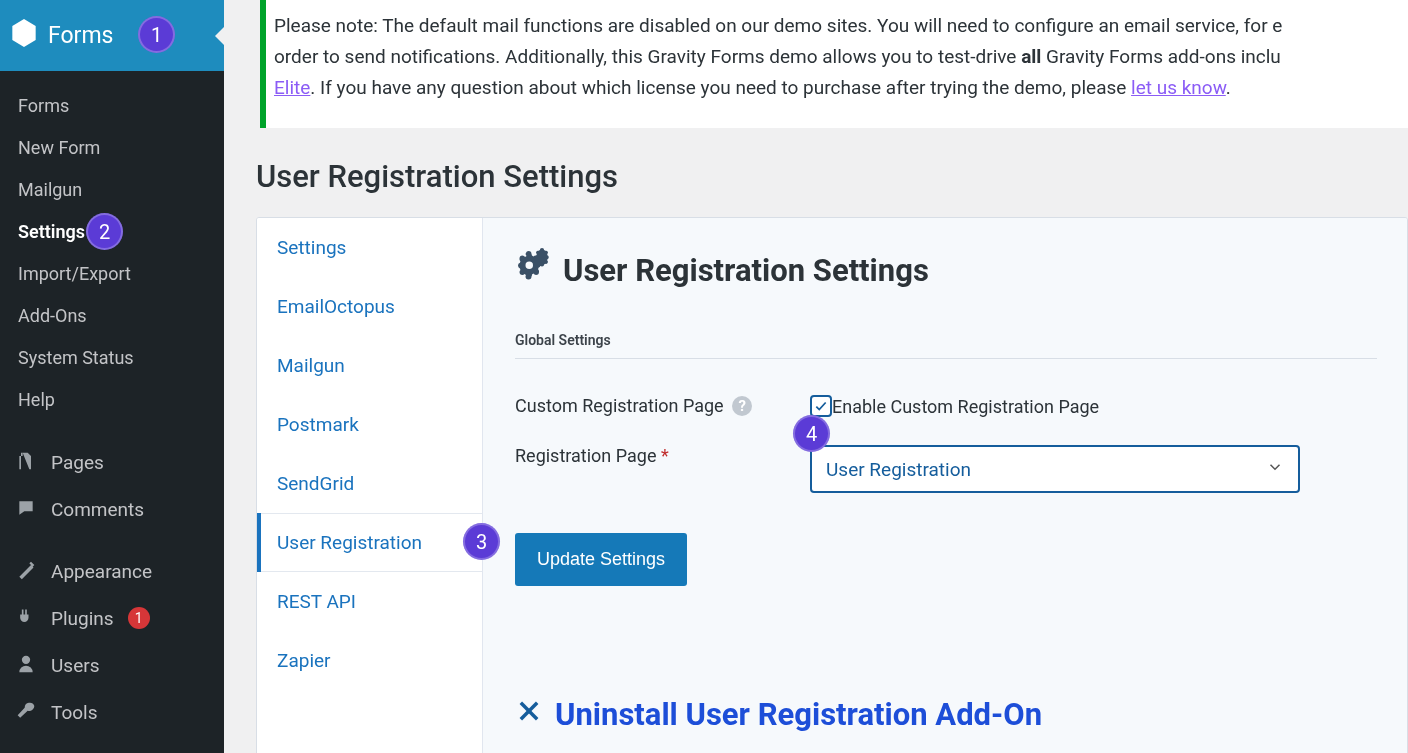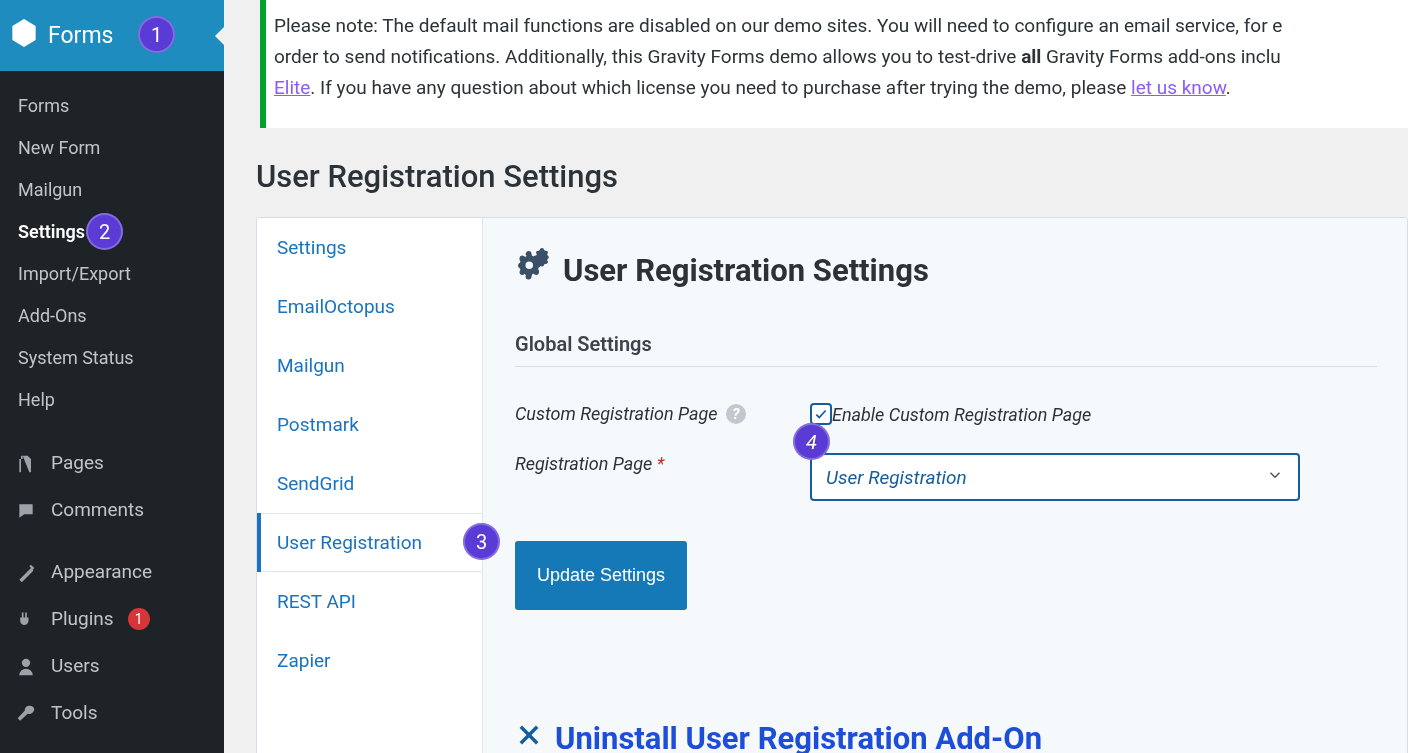--- a/index.html
+++ b/index.html
@@ -69,21 +69,21 @@
     font-size: 18px;
     line-height: 22px;
     color: #c3c4c7;
     cursor: pointer;
     position: relative;
   }
   .admin-sub .sub-item.current { color: #fff; font-weight: 600; }
   .admin-main-menu { padding-top: 4px; }
   .mm-item {
     display: flex;
-    align-items: flex-end;
+    align-items: flex-start;
     gap: 14px;
     padding: 12px 15px;
     font-size: 19px;
     color: #c3c4c7;
     cursor: pointer;
     position: relative;
   }
   .mm-item .mm-icon { width: 22px; display: flex; justify-content: center; }
   .mm-item .mm-icon svg { width: 20px; height: 20px; fill: #9ca2a7; }
   .mm-divider { height: 15px; }
@@ -166,33 +166,32 @@
     align-items: center;
     gap: 12px;
     font-size: 31px;
     font-weight: 700;
     color: #2c3338;
   }
   .panel-heading svg { width: 36px; height: 36px; fill: #3a5066; }
   .sub-heading {
     margin-top: 40px;
     padding-bottom: 10px;
-    font-size: 20px;
+    font-size: 14px;
     color: #3c434a;
     font-weight: 600;
     border-bottom: 1px solid #d8dee6;
   }
 
   .form-row {
     display: flex;
     align-items: flex-start;
     gap: 20px;
     margin-top: 36px;
     position: relative;
-    font-style: italic;
   }
   .form-label-col { width: 275px; flex-shrink: 0; font-size: 18px; color: #2c3338; }
   .help-icon {
     display: inline-flex;
     width: 20px; height: 20px;
     border-radius: 50%;
     background: #c1c8d0;
     align-items: center; justify-content: center;
     color: #fff;
     font-size: 15px;
@@ -227,21 +226,21 @@
     padding: 0 14px;
     font-size: 19px;
     color: #155d9c;
   }
   .select svg { width: 18px; height: 18px; stroke: #555; }
 
   .update-btn {
     margin-top: 40px;
     display: inline-flex;
     align-items: center;
-    padding: 24px 22px;
+    padding: 16px 22px;
     background: #1579b8;
     color: #fff;
     border: none;
     border-radius: 3px;
     font-size: 18px;
     cursor: pointer;
   }
   .uninstall-heading {
     margin-top: 110px;
     display: flex;

